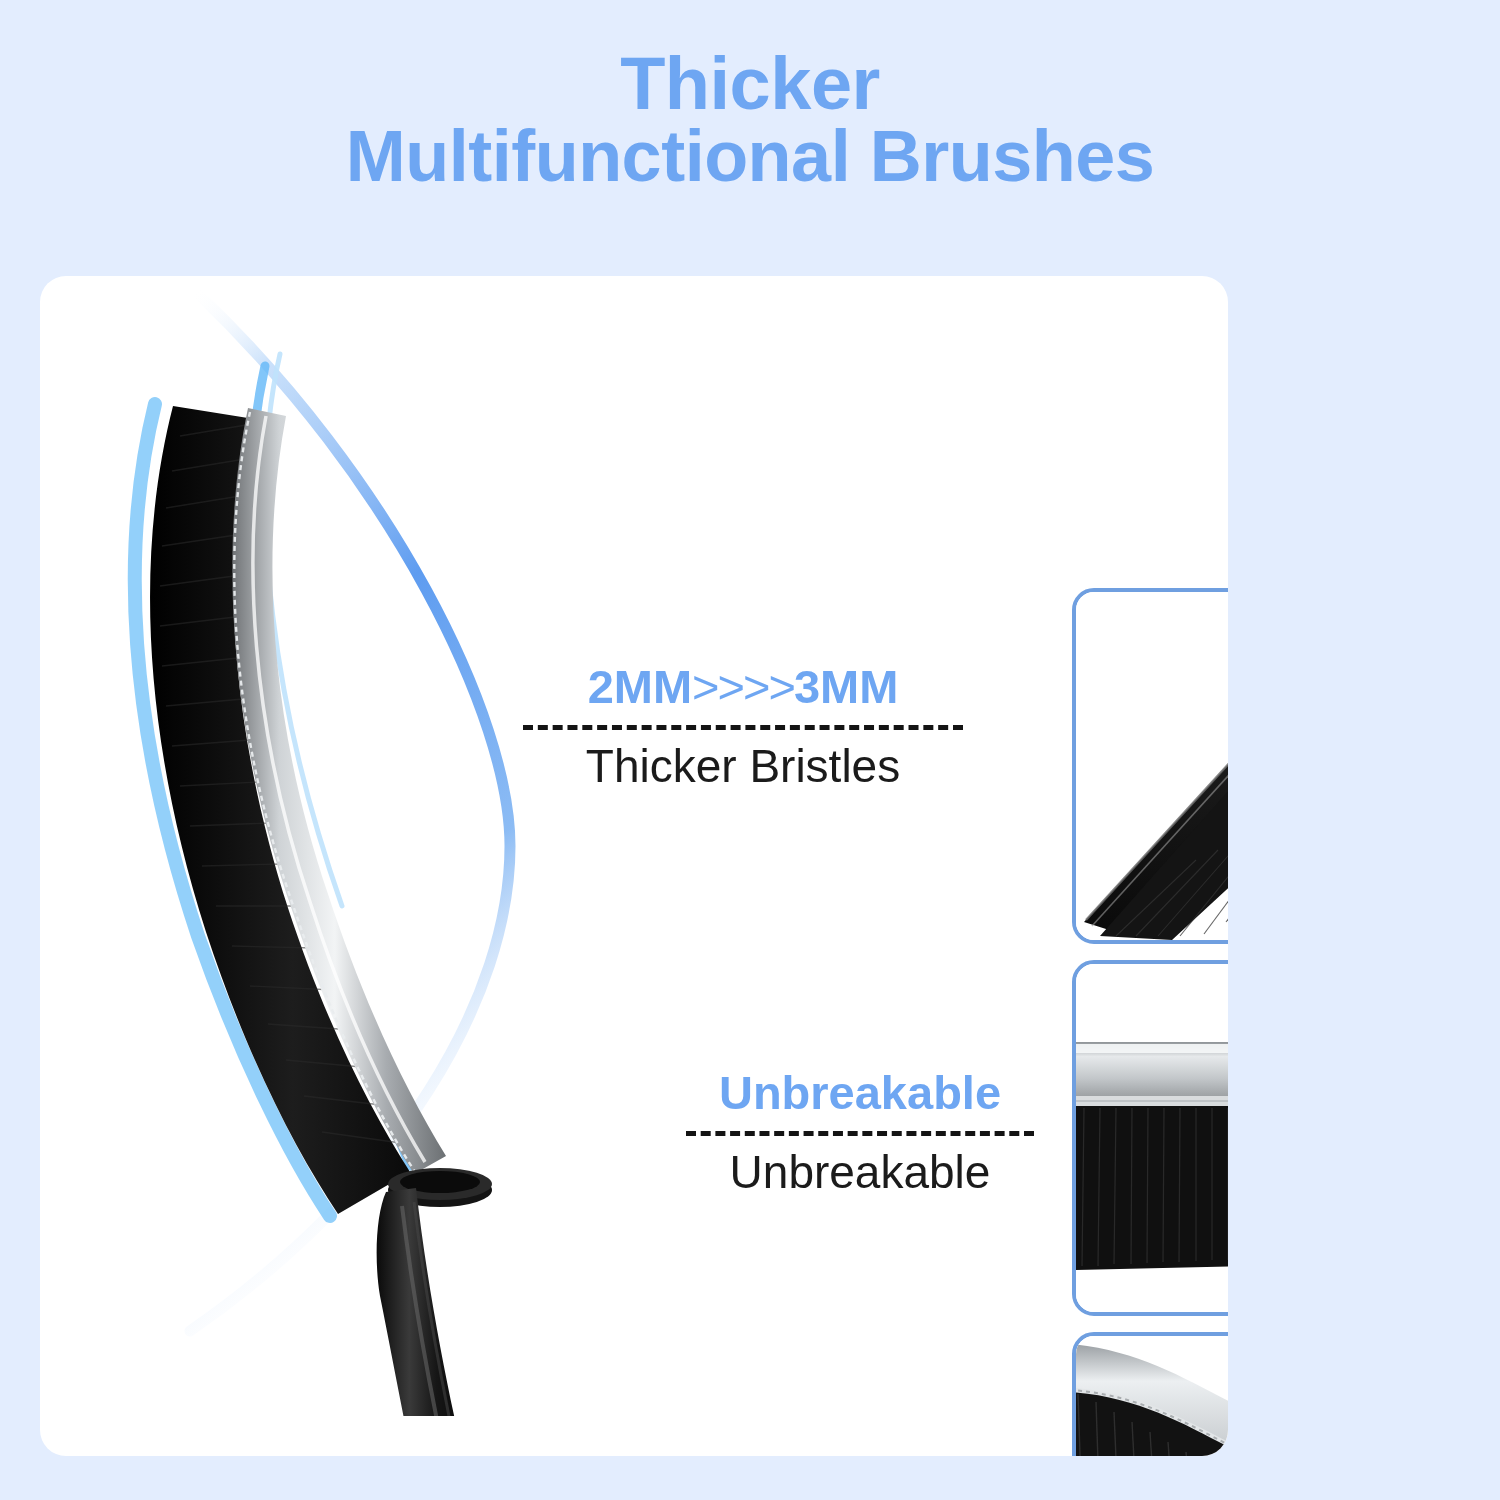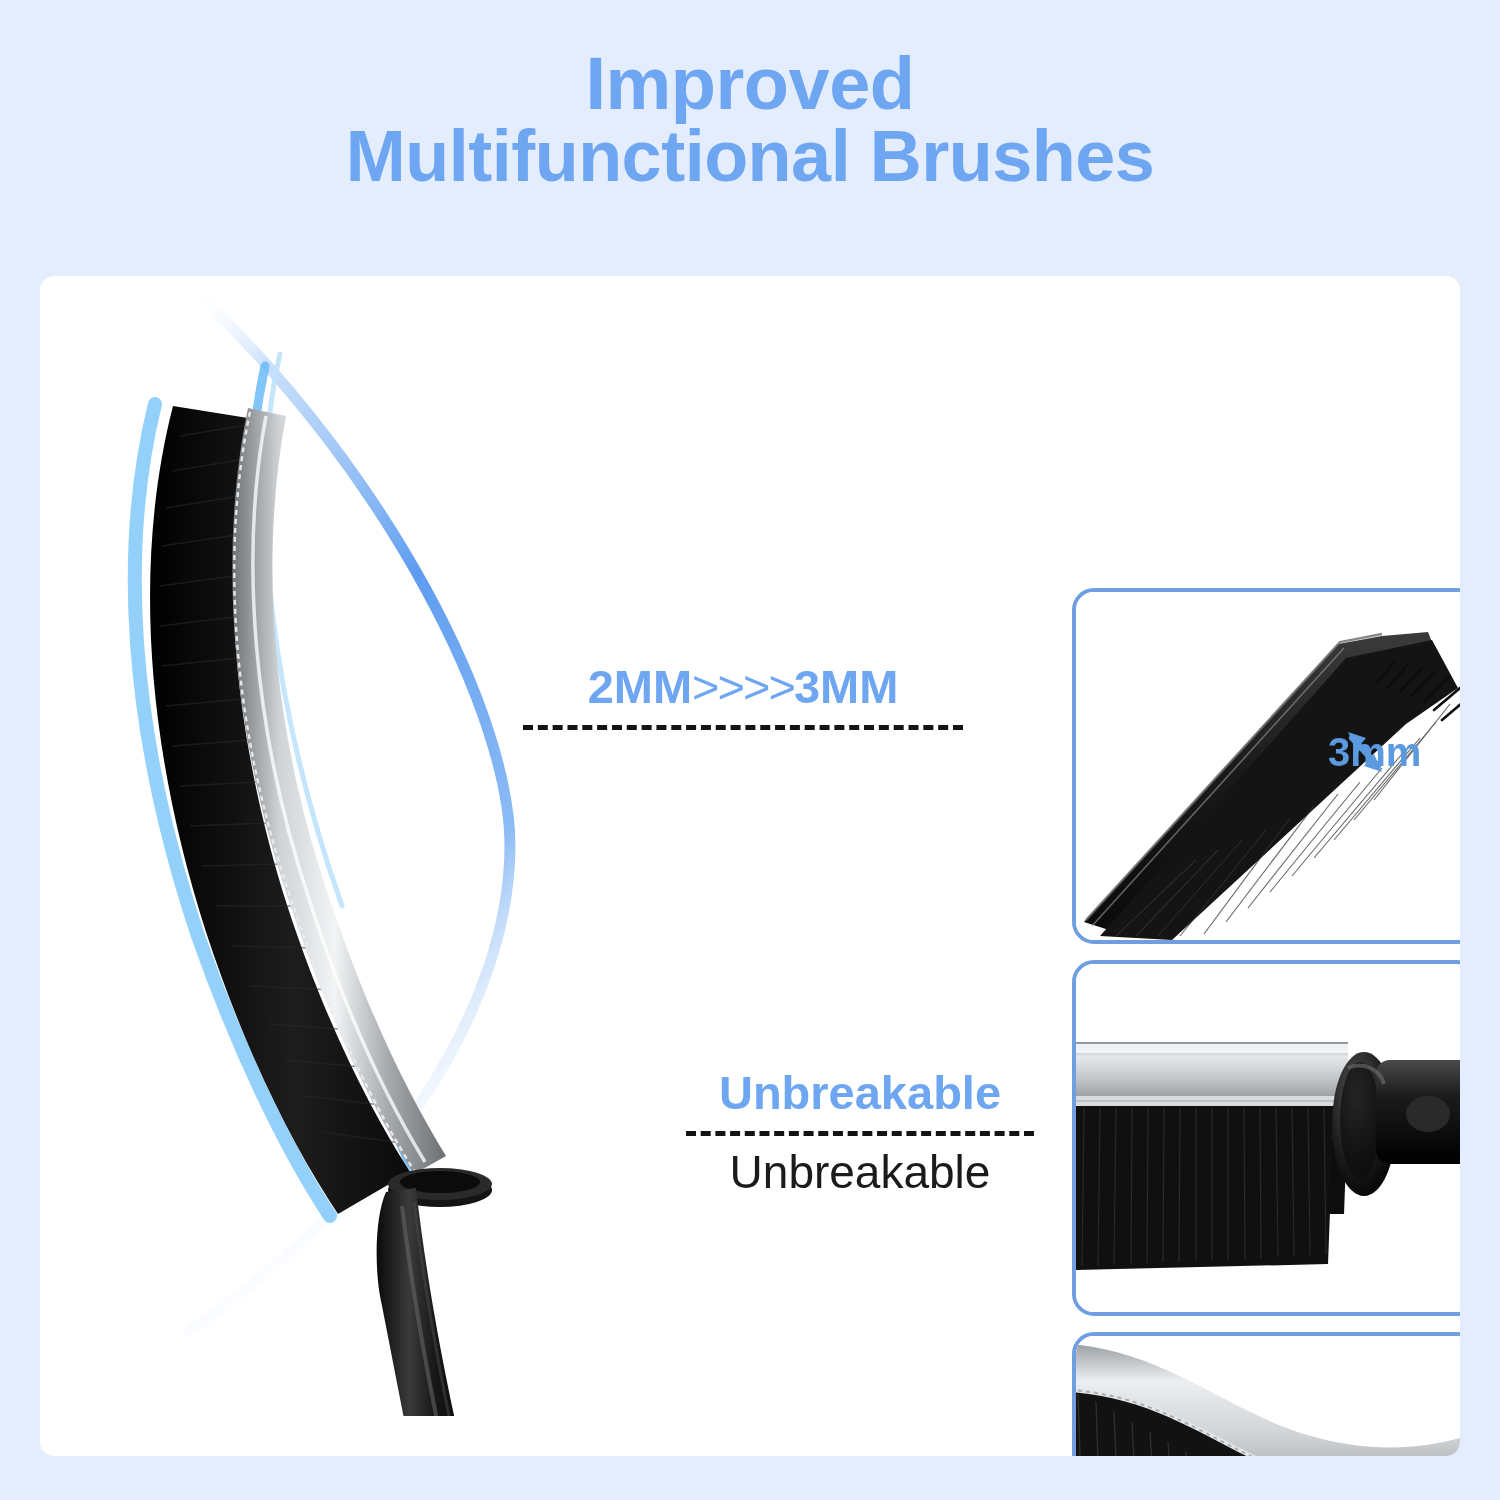--- a/index.html
+++ b/index.html
@@ -41,24 +41,24 @@
     display: block;
     font-size: 72px;
     white-space: nowrap;
   }
 
   
   .card {
     position: absolute;
     left: 40px;
     top: 276px;
-    width: 1420px;
+    width: 1188px;
     height: 1180px;
     background: #ffffff;
-    border-radius: 14px;
+    border-radius: 26px;
     overflow: hidden;
   }
 
   
   .product-area {
     position: absolute;
     left: 0;
     top: 0;
     width: 700px;
     height: 1180px;
@@ -140,21 +140,21 @@
     pointer-events: none;
   }
   #dim-0 { left: 252px; top: 138px; font-size: 40px; color:#5c9ae0; }
 </style>
 </head>
 <body>
 
 <div id="stage">
 
   <div class="title-block">
-    <span class="title-line1">Improved</span>
+    <span class="title-line1">Thicker</span>
     <span class="title-line2">Multifunctional Brushes</span>
   </div>
 
   <div class="card">
 
     <div class="product-area">
 
       <svg class="swoosh" viewBox="0 0 460 1060">
         <defs>
           <linearGradient id="swooshGrad" x1="0" y1="0" x2="0.25" y2="1">
@@ -266,20 +266,21 @@
 
         <path d="M 344 1186 C 340 1176, 346 1170, 356 1172 L 384 1180 C 392 1183, 394 1190, 392 1200 L 386 1238 C 384 1250, 376 1254, 368 1250 L 350 1238 C 344 1234, 342 1228, 342 1218 Z" fill="#ffffff"></path>
       </svg>
     </div>
 
     <div class="feature" id="feature-0">
       <div class="feature-head">
         <span>2MM</span><span class="arrows">&gt;&gt;&gt;&gt;</span><span>3MM</span>
       </div>
       <div class="feature-rule"></div>
+      <div class="feature-sub">Thicker Bristles</div>
     </div>
 
     <div class="feature" id="feature-1">
       <div class="feature-head">
         <span>Unbreakable</span><span class="arrows"></span><span></span>
       </div>
       <div class="feature-rule"></div>
       <div class="feature-sub">Unbreakable</div>
     </div>
 

